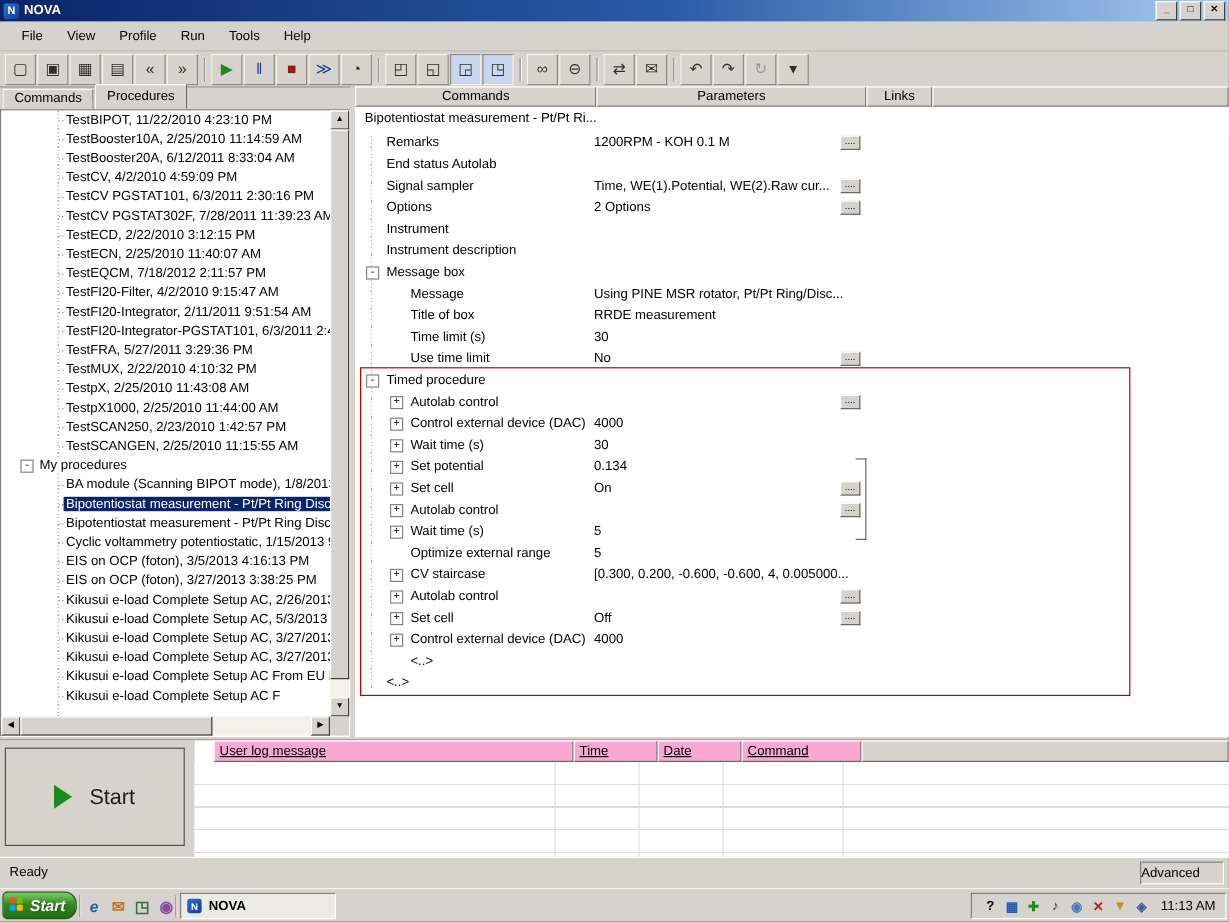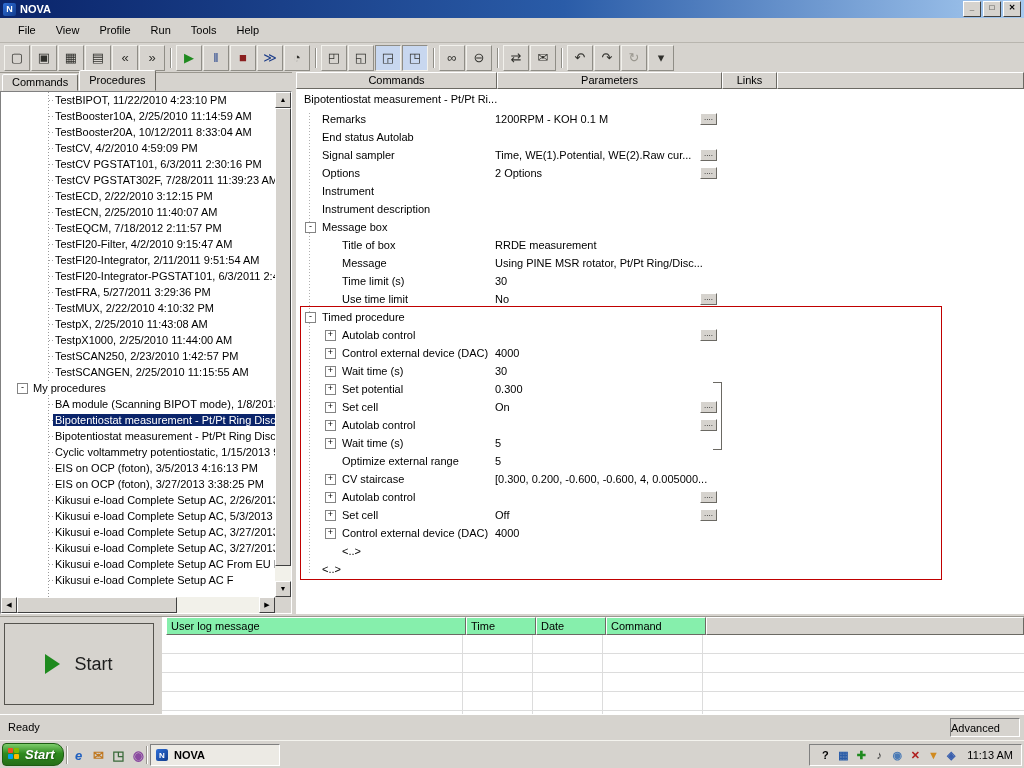--- a/index.html
+++ b/index.html
@@ -103,21 +103,21 @@
 
   
   .bottombar{position:absolute;top:616px;left:0;right:0;height:98px;border-top:1px solid #9a978f;background:#d6d3ce;}
   .start-area{position:absolute;left:0;top:0;width:162px;height:98px;background:#d6d3ce;border-right:1px solid #9a978f;}
   .big-start{position:absolute;left:4px;top:6px;width:148px;height:80px;background:#d6d3ce;
     border:1px solid #55534e;display:flex;align-items:center;justify-content:center;gap:14px;}
   .play-tri{width:0;height:0;border-left:15px solid #1e8a1e;border-top:10px solid transparent;
     border-bottom:10px solid transparent;}
   .big-start-label{font-size:18px;color:#1c1c1c;}
   .logtable{position:absolute;left:162px;top:0;right:0;bottom:0;background:#fff;}
-  .log-header{position:absolute;top:0;left:4px;right:0;height:18px;display:flex;background:#86efac;}
+  .log-header{position:absolute;top:0;left:16px;right:0;height:18px;display:flex;background:#f9a8d4;text-decoration:underline;}
   .lhcell{border:1px solid;border-color:#fff #6b6963 #6b6963 #fff;padding-left:4px;line-height:16px;
     box-sizing:border-box;white-space:nowrap;overflow:hidden;}
   .log-header .lhcell:nth-child(1){width:300px;}
   .log-header .lhcell:nth-child(2){width:70px;}
   .log-header .lhcell:nth-child(3){width:70px;}
   .log-header .lhcell:nth-child(4){width:100px;}
   .lhfill{flex:1;background:#d6d3ce;border:1px solid;border-color:#fff #6b6963 #6b6963 #fff;}
   .log-body{position:absolute;top:18px;left:0;right:0;bottom:0;background:#fff;
     background-image:repeating-linear-gradient(to bottom,transparent 0 18px,#dcdcdc 18px 19px);}
   .log-vline{position:absolute;top:18px;bottom:0;width:1px;background:#dcdcdc;}
@@ -272,21 +272,21 @@
           <div class="titem">
               
               <span class="tlabel">TestBIPOT, 11/22/2010 4:23:10 PM</span>
             </div>
             <div class="titem">
               
               <span class="tlabel">TestBooster10A, 2/25/2010 11:14:59 AM</span>
             </div>
             <div class="titem">
               
-              <span class="tlabel">TestBooster20A, 10/12/2011 8:33:04 AM</span>
+              <span class="tlabel">TestBooster20A, 6/12/2011 8:33:04 AM</span>
             </div>
             <div class="titem">
               
               <span class="tlabel">TestCV, 4/2/2010 4:59:09 PM</span>
             </div>
             <div class="titem">
               
               <span class="tlabel">TestCV PGSTAT101, 6/3/2011 2:30:16 PM</span>
             </div>
             <div class="titem">
@@ -458,32 +458,32 @@
 
             </div>
             <div class="prow">
               <span class="pbox show">-</span>
               <span class="plabel">Message box</span>
               <span class="pvalue"></span>
 
             </div>
             <div class="prow ind">
 
+              <span class="plabel">Message</span>
+              <span class="pvalue">Using PINE MSR rotator, Pt/Pt Ring/Disc...</span>
+
+            </div>
+            <div class="prow ind">
+
               <span class="plabel">Title of box</span>
               <span class="pvalue">RRDE measurement</span>
 
             </div>
             <div class="prow ind">
 
-              <span class="plabel">Message</span>
-              <span class="pvalue">Using PINE MSR rotator, Pt/Pt Ring/Disc...</span>
-
-            </div>
-            <div class="prow ind">
-
               <span class="plabel">Time limit (s)</span>
               <span class="pvalue">30</span>
 
             </div>
             <div class="prow ind">
 
               <span class="plabel">Use time limit</span>
               <span class="pvalue">No</span>
               <span class="pbtn show">....</span>
             </div>
@@ -507,21 +507,21 @@
             </div>
             <div class="prow ind">
               <span class="pbox show">+</span>
               <span class="plabel">Wait time (s)</span>
               <span class="pvalue">30</span>
 
             </div>
             <div class="prow ind">
               <span class="pbox show">+</span>
               <span class="plabel">Set potential</span>
-              <span class="pvalue">0.300</span>
+              <span class="pvalue">0.134</span>
 
             </div>
             <div class="prow ind">
               <span class="pbox show">+</span>
               <span class="plabel">Set cell</span>
               <span class="pvalue">On</span>
               <span class="pbtn show">....</span>
             </div>
             <div class="prow ind">
               <span class="pbox show">+</span>

